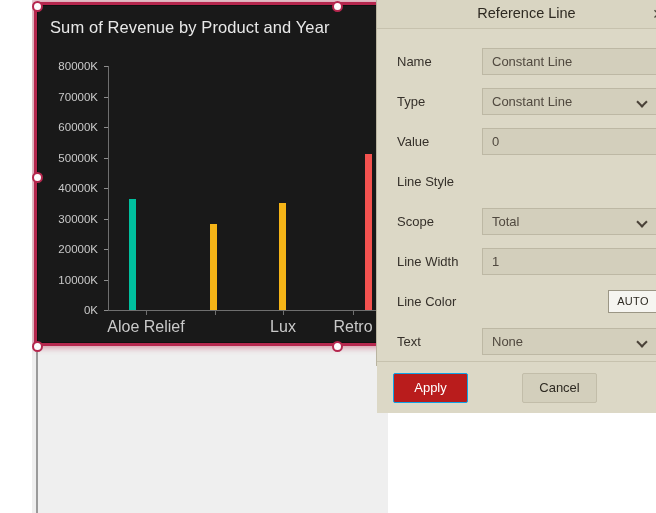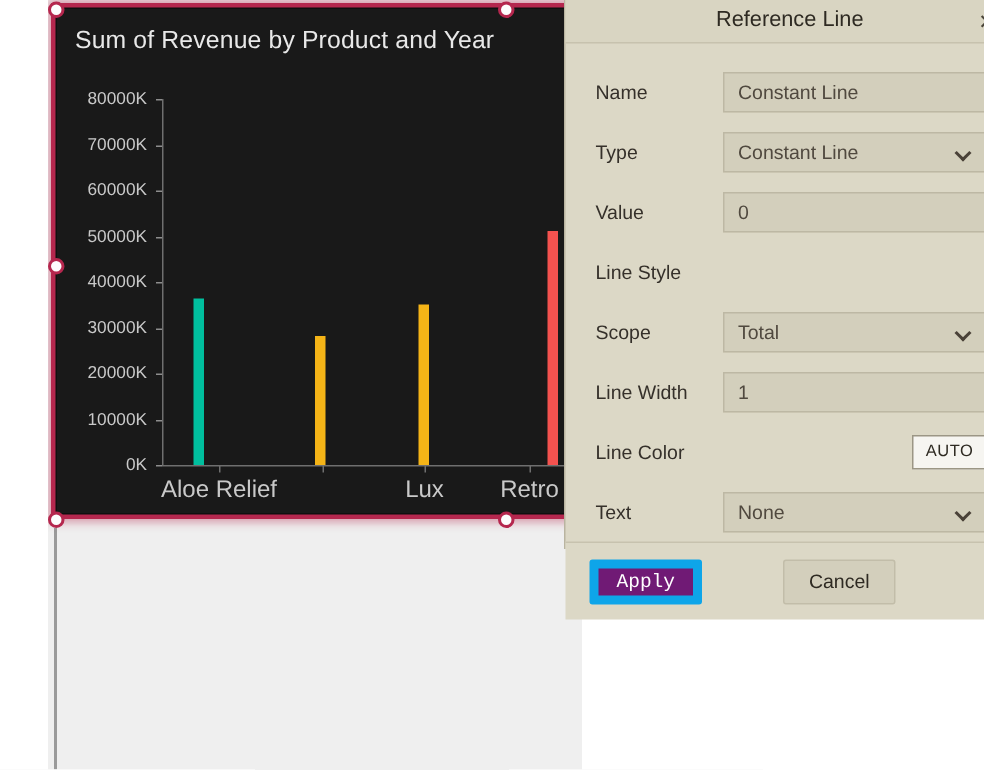--- a/index.html
+++ b/index.html
@@ -254,24 +254,23 @@
     width: 75px;
     font-size: 13px;
     display: flex;
     align-items: center;
     justify-content: center;
     border-radius: 2px;
     cursor: pointer;
     box-sizing: border-box;
   }
   .dlg-btn.primary {
-    background: #701a75;
+    background: #b91c1c;
     color: #ffffff;
-    border: 6px solid #0ea5e9;
-    font-family: Liberation Mono, monospace;
+    border: 1px solid #0ea5e9;
   }
   .dlg-btn.secondary {
     background: #d3cfbc;
     color: #2e2a22;
     border: 1px solid #c2bda9;
   }
   #btn-apply { margin-right: 42px; }
 </style>
 </head>
 <body>

